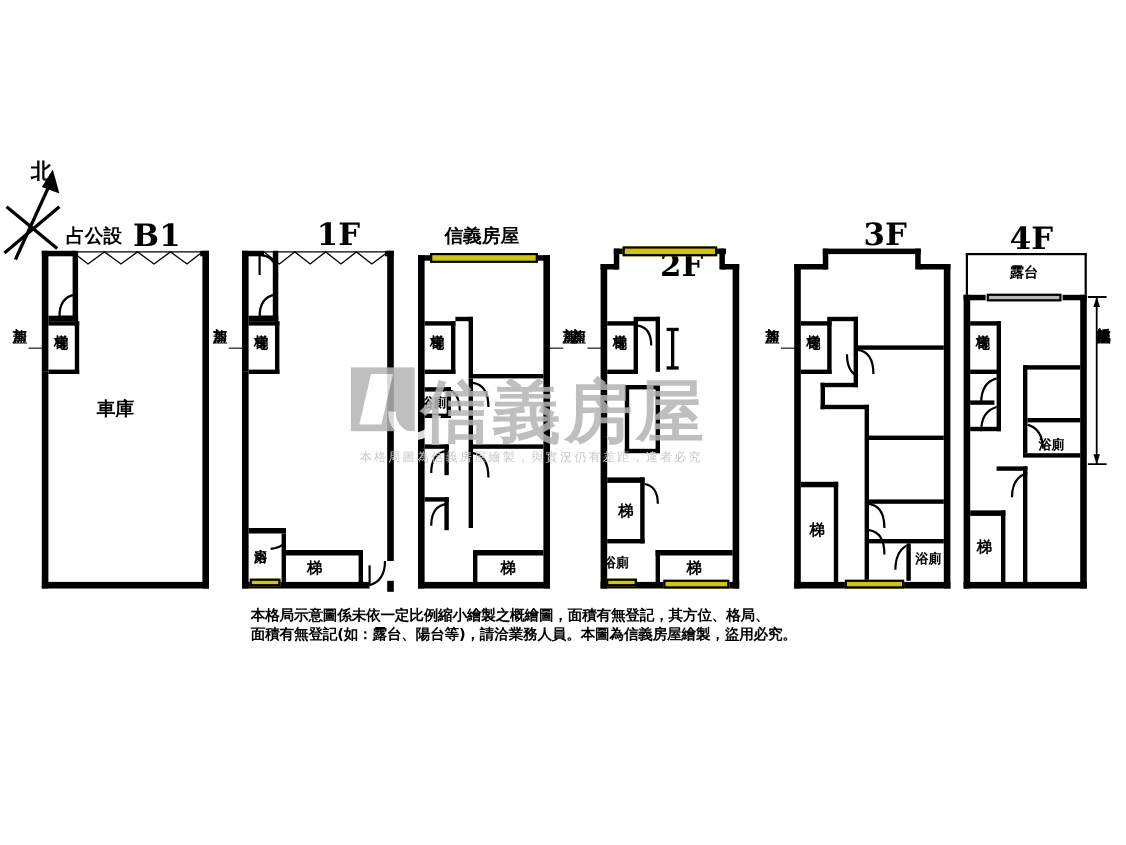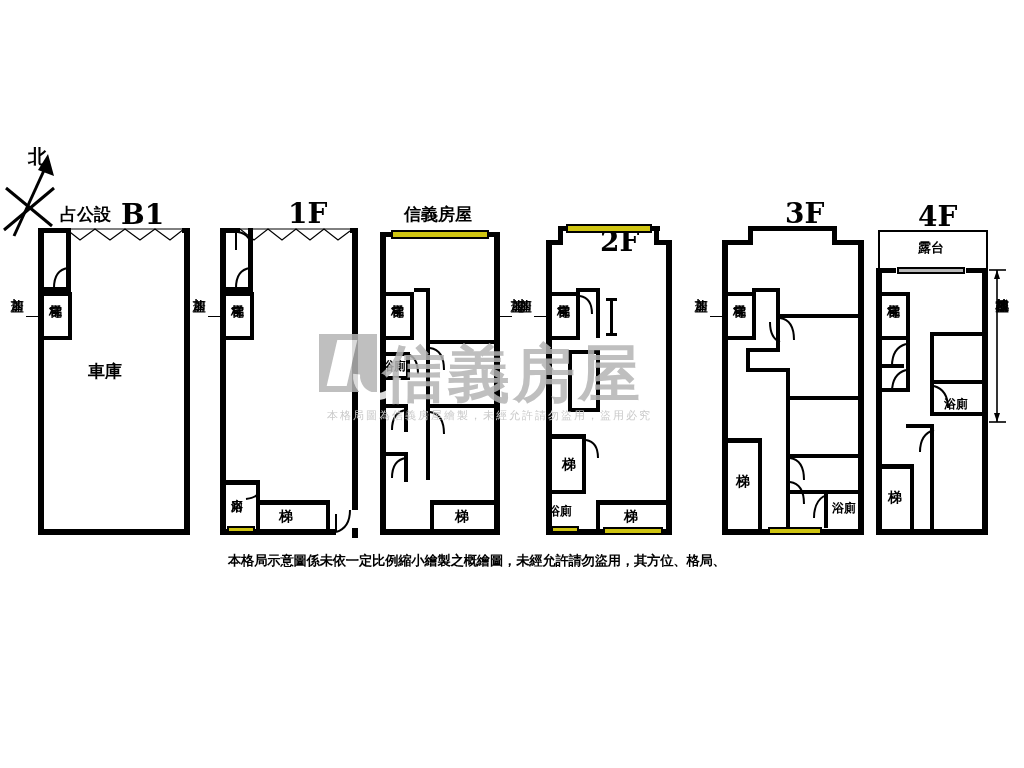--- a/index.html
+++ b/index.html
@@ -444,20 +444,21 @@
       <path d="M 906 344 q -14 4 -14 22"></path>
       <path d="M 906 370 q -14 4 -14 22"></path>
       <path d="M 934 386 q 14 4 14 22"></path>
       <path d="M 934 430 q -14 4 -14 22"></path>
     </g>
   </svg>
 
   <div class="wm">
     <div class="wm-mark"></div>
     <div class="wm-logo" style="left:68px; top:2px;">信義房屋</div>
-    <div class="wm-sub">本格局圖為信義房屋繪製，未經允許請勿盜用，盜用必究</div>
+    <div class="wm-sub">本格局圖為信義房屋繪製，與實況仍有差距，違者必究</div>
   </div>
 
   <div class="disclaimer">
-    <div>本格局示意圖係未依一定比例縮小繪製之概繪圖，未經允許請勿盜用，其方位、格局、</div>
+    <div>本格局示意圖係未依一定比例縮小繪製之概繪圖，面積有無登記，其方位、格局、</div>
+    <div>面積有無登記(如：露台、陽台等)，請洽業務人員。本圖為信義房屋繪製，盜用必究。</div>
   </div>
 
 </div>
 
 </body></html>

